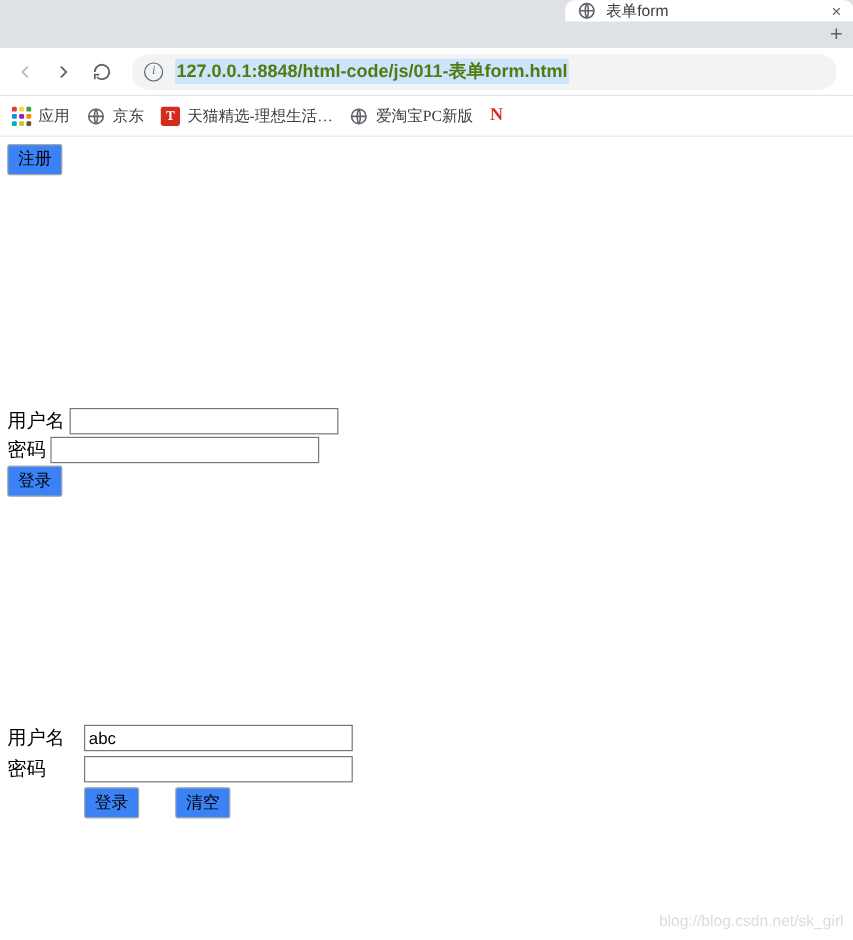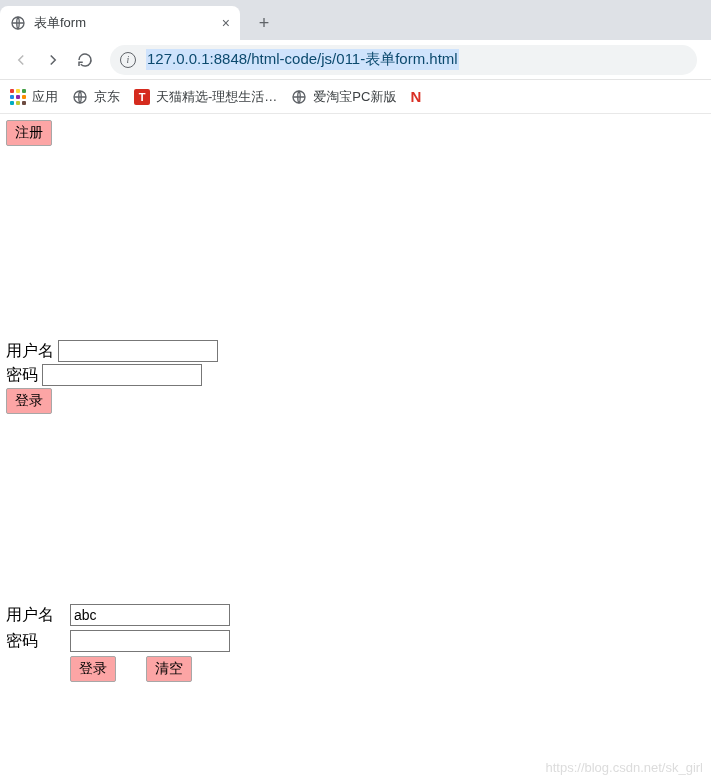--- a/index.html
+++ b/index.html
@@ -14,21 +14,23 @@
     position: relative;
   }
   
   .chrome {
     background: #dee1e6;
   }
   .tab-strip {
     display: flex;
     align-items: flex-end;
     height: 40px;
+    padding-left: 10px;
     background: #dee1e6;
+    flex-direction: column;
   }
   .tab {
     display: flex;
     align-items: center;
     background: #fff;
     border-radius: 8px 8px 0 0;
     height: 34px;
     padding: 0 10px;
     min-width: 240px;
     gap: 8px;
@@ -93,37 +95,38 @@
     border:1.3px solid #5f6368;
     border-radius:50%;
     display:flex;align-items:center;justify-content:center;
     font-size:10px;color:#5f6368;
     font-family: Georgia, serif;
     font-style: italic;
     flex-shrink:0;
   }
   .url {
     font-size:15px;
-    color:#0c4a6e;
+    color:#4d7c0f;
     background:#cfe3fc;
     padding:1px 1px;
     white-space:nowrap;
+    font-weight:bold;
   }
   .bookmarks {
     display:flex;
     align-items:center;
     height:34px;
     padding:0 10px;
     gap:14px;
     border-bottom:1px solid #e8e8e8;
     background:#fff;
     font-size:13px;
     color:#3c4043;
   }
-  .bk-item { display:flex; align-items:center; gap:6px; white-space:nowrap; cursor:default;}
+  .bk-item { display:flex; align-items:center; gap:6px; white-space:nowrap; cursor:default;font-family:Liberation Serif, serif;}
   .apps-icon {
     width:16px;height:16px;
     display:grid;
     grid-template-columns:repeat(3,4px);
     grid-template-rows:repeat(3,4px);
     gap:2px;
   }
   .apps-icon span{ width:4px;height:4px;border-radius:1px; }
   .globe svg{display:block;}
   .tmall { width:16px;height:16px;background:#d52b1e;color:#fff;font-size:11px;font-weight:bold;display:flex;align-items:center;justify-content:center;border-radius:2px;}
@@ -132,35 +135,35 @@
 
   
   .page {
     padding: 6px 6px;
     font-size:16px;
   }
   .btn {
     font-family: Arial, "Microsoft YaHei", sans-serif;
     font-size:14px;
     padding:3px 8px;
-    background:#fca5a5;
+    background:#3b82f6;
     border:1px solid #a7a7a7;
     border-radius:2px;
     cursor:default;
   }
   .row-btns { display:flex; gap:6px; margin-bottom:4px;}
   .spacer1 { height:190px; }
   .spacer2 { height:190px; }
   .form-line { margin-bottom:2px; }
   .form-line label{ font-size:16px; }
   input[type=text],input[type=password]{
     font-size:14px;
     padding:2px 3px;
     border:1px solid #777;
-    width:160px;
+    width:224px;
     height:22px;
   }
   .form2 { }
   .form2-row{ display:flex; align-items:center; margin-bottom:4px; }
   .form2-row .lab{ width:64px; font-size:16px; }
   .form2-btns{ margin-left:64px; display:flex; gap:30px; margin-top:4px;}
 
   .watermark{
     position:absolute;
     right:8px; bottom:8px;
@@ -289,13 +292,13 @@
       <input type="password" value="" style="">
     </div>
     <div class="form2-btns">
       <button class="btn">登录</button>
       <button class="btn">清空</button>
     </div>
   </div>
 
 </div>
 
-<div class="watermark">https://blog.csdn.net/sk_girl</div>
+<div class="watermark">blog://blog.csdn.net/sk_girl</div>
 
 </body></html>

